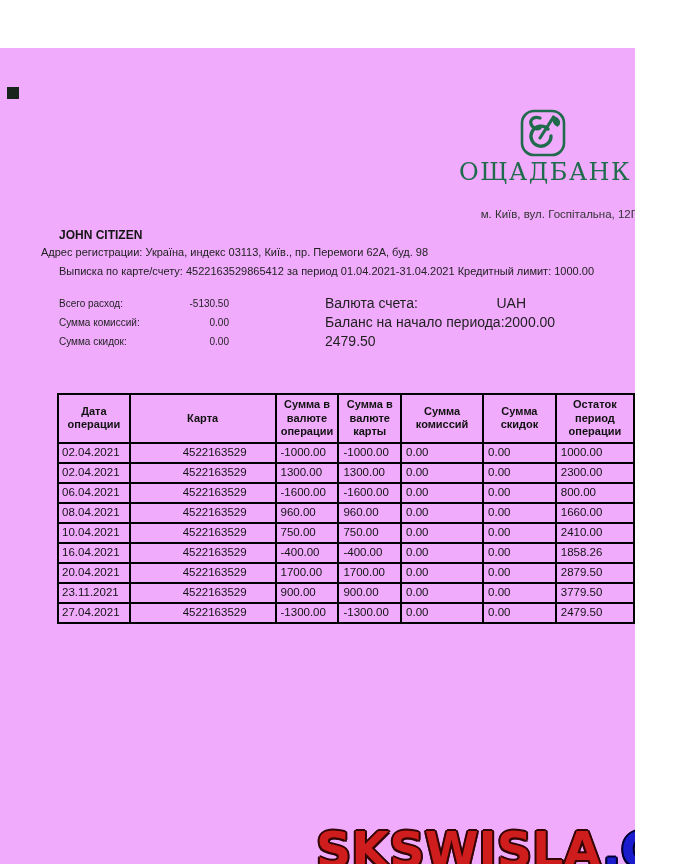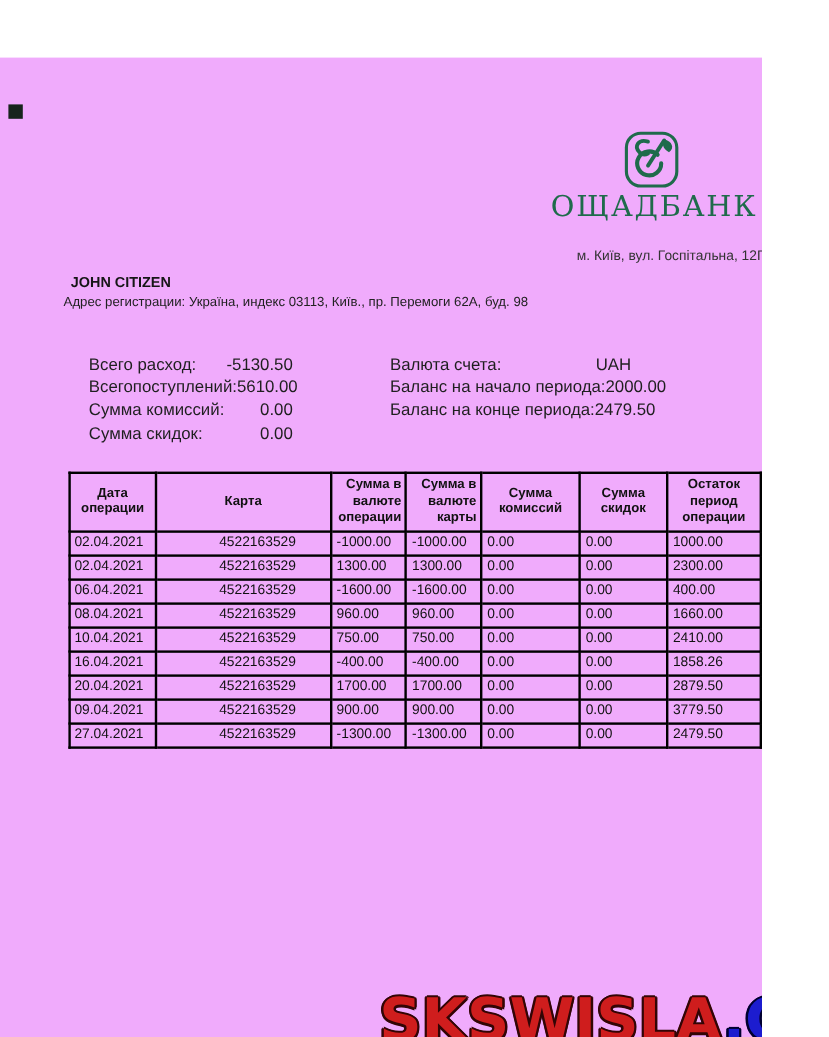--- a/index.html
+++ b/index.html
@@ -26,40 +26,40 @@
     font-size:24px;letter-spacing:1.5px;
     color:#1f6b4b;font-weight:500;
     white-space:nowrap;
   }
   .bank-address{
     position:absolute;left:387px;top:160px;width:250px;
     text-align:right;font-size:11.5px;color:#333333;
   }
   
   .holder-name{position:absolute;left:59px;top:180px;font-size:12px;font-weight:bold;color:#161616;}
-  .holder-address{position:absolute;left:53px;top:198px;font-size:11px;color:#222222;}
+  .holder-address{position:absolute;left:41px;top:198px;font-size:11px;color:#222222;}
   .statement-line{position:absolute;left:59px;top:217px;font-size:11px;color:#222222;}
   
-  .summary-left{position:absolute;left:74px;top:246px;width:170px;font-size:14px;}
+  .summary-left{position:absolute;left:59px;top:246px;width:170px;font-size:10px;}
   .summary-right{position:absolute;left:325px;top:246px;width:201px;font-size:14px;}
   .sum-row{display:flex;justify-content:space-between;line-height:19.2px;}
   .sum-label{white-space:nowrap;}
   .sum-value{text-align:right;white-space:nowrap;}
   
   .tx-table{
     position:absolute;left:57px;top:345px;
     border-collapse:collapse;table-layout:fixed;
     font-size:11.5px;color:#111111;
   }
   .tx-table th,.tx-table td{border:2px solid #000000;overflow:hidden;}
   .tx-table th{
     font-size:11px;font-weight:bold;
     line-height:13.5px;padding:3px 3px;vertical-align:middle;text-align:center;
   }
-  .tx-table th.th-left{text-align:right;}
+  .tx-table th.th-left{text-align:center;}
   .tx-table td{line-height:13px;padding:2.5px 4px;white-space:nowrap;}
   .tx-table td:nth-child(1){text-align:left;padding-left:3px;}
   .tx-table td:nth-child(2){text-align:center;padding-left:28px;}
   .tx-table td:nth-child(n+3){text-align:left;}
   
   .watermark{
     position:absolute;left:316px;top:778px;
     font-family:"DejaVu Sans", sans-serif;
     font-size:49px;font-weight:bold;line-height:1;
     white-space:nowrap;
@@ -87,50 +87,46 @@
     <path d="M 20,9 C 12,6.5 8,13 13,18 C 15,20 18,20 20,19" fill="none" stroke="#1f6b4b" stroke-width="3.2" stroke-linecap="round"></path>
     <path d="M 28,20 A 10,10 0 1 0 31,27" fill="none" stroke="#1f6b4b" stroke-width="3.4" stroke-linecap="round"></path>
     <path d="M 33.5,8 L 20,29" fill="none" stroke="#1f6b4b" stroke-width="3.2" stroke-linecap="round"></path>
     <path d="M 33.5,7 C 40,8.5 42.5,14.5 37.5,17.8 C 32,15 31.5,10.5 33.5,7 Z" fill="#1f6b4b"></path>
   </svg>
   <div class="wordmark">ОЩАДБАНК</div>
   <div class="bank-address">м. Київ, вул. Госпітальна, 12Г</div>
 
   <div class="holder-name">JOHN CITIZEN</div>
   <div class="holder-address">Адрес регистрации: Україна, индекс 03113, Київ., пр. Перемоги 62А, буд. 98</div>
+  <div class="statement-line">Выписка по карте/счету: 4522163529865412 за период 01.04.2021-31.04.2021 Кредитный лимит: 1000.00</div>
 
   <div class="summary-left">
     <div class="sum-row">
       <span class="sum-label">Всего расход:</span>
       <span class="sum-value">-5130.50</span>
     </div>
     <div class="sum-row">
-      <span class="sum-label">Всегопоступлений:</span>
-      <span class="sum-value">5610.00</span>
-    </div>
-    <div class="sum-row">
       <span class="sum-label">Сумма комиссий:</span>
       <span class="sum-value">0.00</span>
     </div>
     <div class="sum-row">
       <span class="sum-label">Сумма скидок:</span>
       <span class="sum-value">0.00</span>
     </div>
   </div>
   <div class="summary-right">
     <div class="sum-row">
       <span class="sum-label">Валюта счета:</span>
       <span class="sum-value">UAH</span>
     </div>
     <div class="sum-row">
       <span class="sum-label">Баланс на начало периода:</span>
       <span class="sum-value">2000.00</span>
     </div>
     <div class="sum-row">
-      <span class="sum-label">Баланс на конце периода:</span>
       <span class="sum-value">2479.50</span>
     </div>
   </div>
 
   <table class="tx-table">
     <colgroup id="tx-colgroup">
         <col style="width: 72px;">
         <col style="width: 148px;">
         <col style="width: 63px;">
         <col style="width: 63px;">
@@ -168,21 +164,21 @@
           <td>0.00</td>
           <td>2300.00</td>
         </tr>
         <tr>
           <td>06.04.2021</td>
           <td>4522163529</td>
           <td>-1600.00</td>
           <td>-1600.00</td>
           <td>0.00</td>
           <td>0.00</td>
-          <td>400.00</td>
+          <td>800.00</td>
         </tr>
         <tr>
           <td>08.04.2021</td>
           <td>4522163529</td>
           <td>960.00</td>
           <td>960.00</td>
           <td>0.00</td>
           <td>0.00</td>
           <td>1660.00</td>
         </tr>
@@ -207,21 +203,21 @@
         <tr>
           <td>20.04.2021</td>
           <td>4522163529</td>
           <td>1700.00</td>
           <td>1700.00</td>
           <td>0.00</td>
           <td>0.00</td>
           <td>2879.50</td>
         </tr>
         <tr>
-          <td>09.04.2021</td>
+          <td>23.11.2021</td>
           <td>4522163529</td>
           <td>900.00</td>
           <td>900.00</td>
           <td>0.00</td>
           <td>0.00</td>
           <td>3779.50</td>
         </tr>
         <tr>
           <td>27.04.2021</td>
           <td>4522163529</td>

